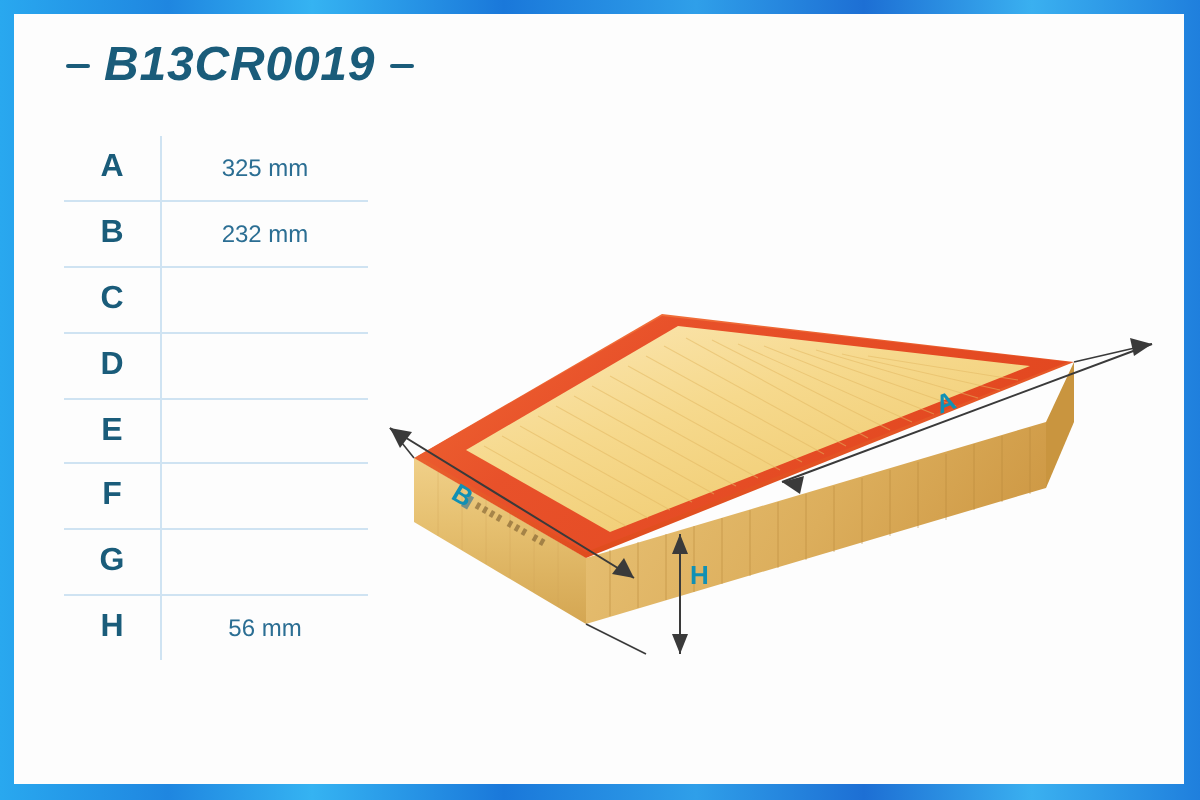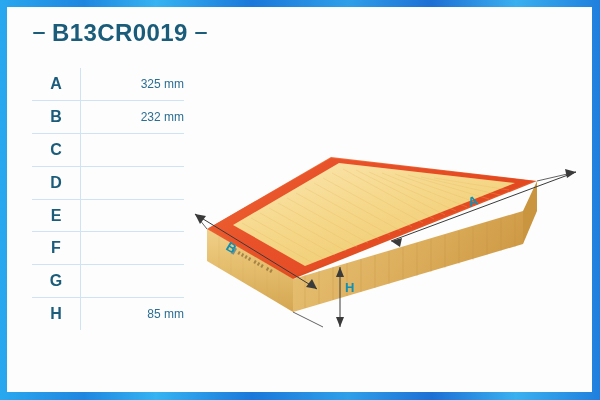--- a/index.html
+++ b/index.html
@@ -26,40 +26,40 @@
   .title-row{
     position:absolute;left:26px;top:14px;
     display:flex;align-items:center;gap:7px;
     color:#1a5c7a;font-size:24px;font-weight:bold;letter-spacing:.4px;
     white-space:nowrap;
   }
   .title-dash{
     display:inline-block;width:12px;height:2.5px;background:#1a5c7a;
     border-radius:1px;
   }
-  .title-text{line-height:1;}
+  .title-text{line-height:1;font-style:italic;}
 
   
   .spec-table{
     position:absolute;left:25px;top:61px;width:152px;
     border-collapse:collapse;
   }
   .spec-table tr{height:32.8px;}
   .spec-table td{
     border-bottom:1px solid #cfe3f2;
     padding:0;vertical-align:middle;
   }
   .spec-table tr:last-child td{border-bottom:none;}
   .cell-key{
     width:48px;text-align:center;
     color:#1a5c7a;font-size:16px;font-weight:bold;
     border-right:1px solid #cfe3f2;
   }
   .cell-val{
-    text-align:right;color:#2b6e93;font-size:12px;font-weight:normal;
+    text-align:center;color:#2b6e93;font-size:12px;font-weight:normal;
     padding-left:4px;
   }
 
   
   .product{
     position:absolute;left:186px;top:52px;width:398px;height:300px;
   }
   .product svg{display:block;width:100%;height:100%;}
 
   .dimlabel{
@@ -104,21 +104,21 @@
       <tr>
         <td class="cell-key">F</td>
         <td class="cell-val"></td>
       </tr>
       <tr>
         <td class="cell-key">G</td>
         <td class="cell-val"></td>
       </tr>
       <tr>
         <td class="cell-key">H</td>
-        <td class="cell-val">85 mm</td>
+        <td class="cell-val">56 mm</td>
       </tr>
     </tbody>
       </table>
 
     <div class="product">
       <svg viewBox="0 0 398 300" xmlns="http://www.w3.org/2000/svg">
         <defs>
           <linearGradient id="gMedia" x1="0" y1="0" x2="0.75" y2="1">
             <stop offset="0%" stop-color="#fbe7b4"></stop>
             <stop offset="45%" stop-color="#f6d98d"></stop>

